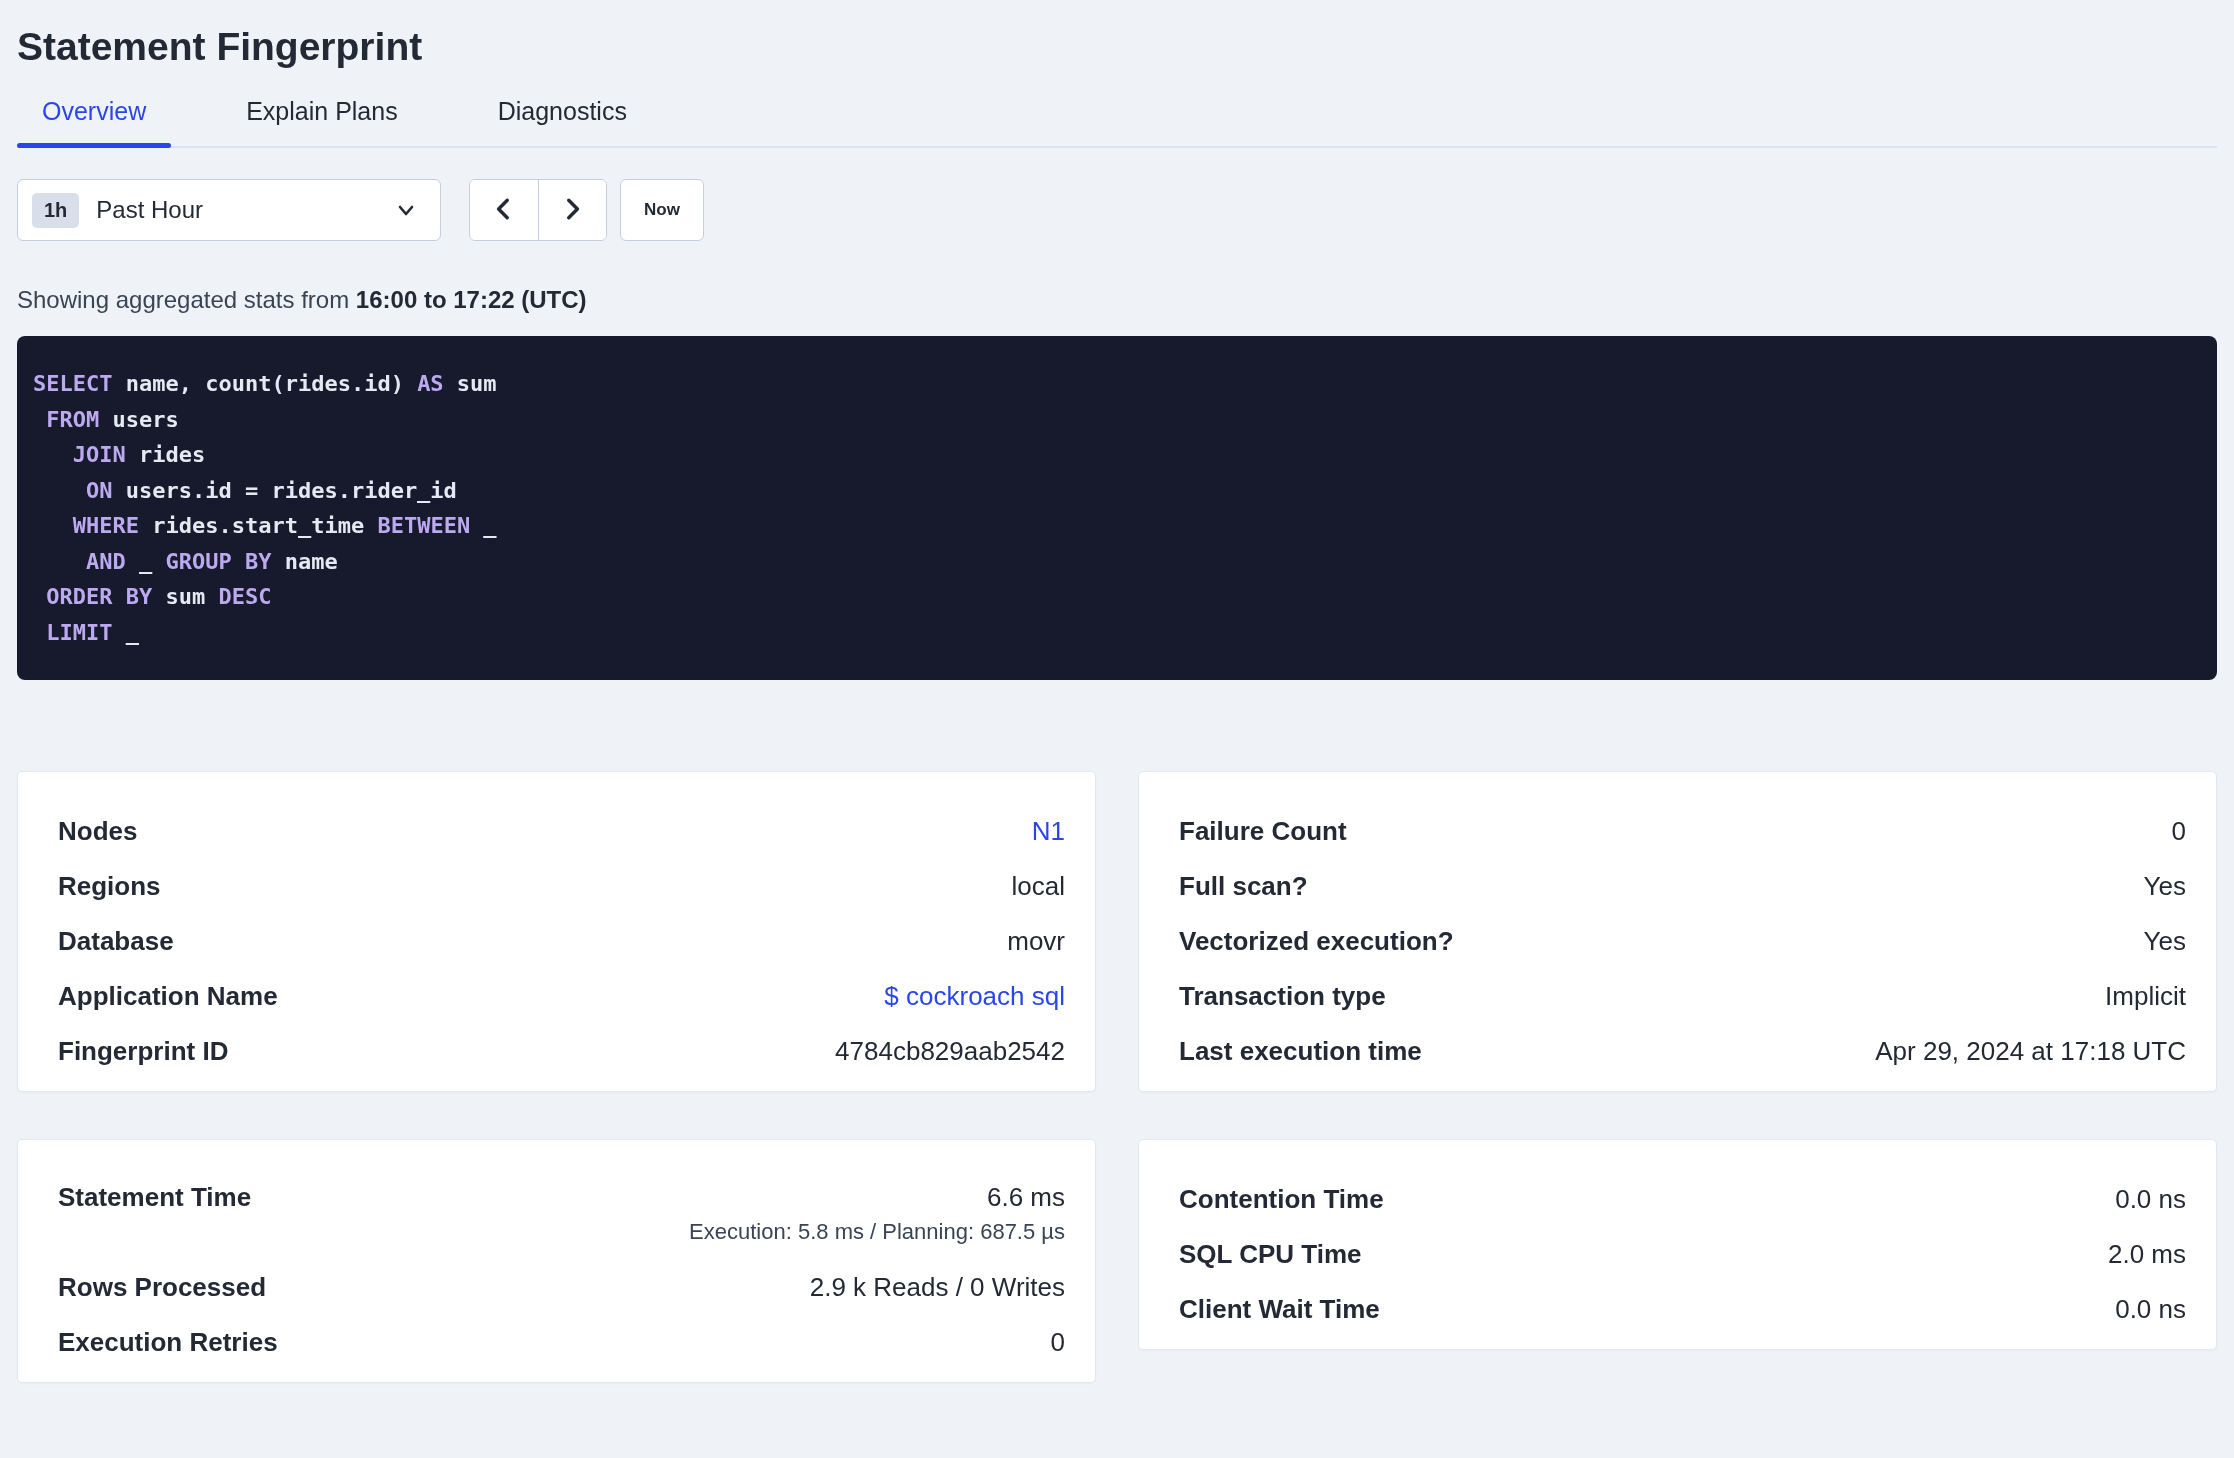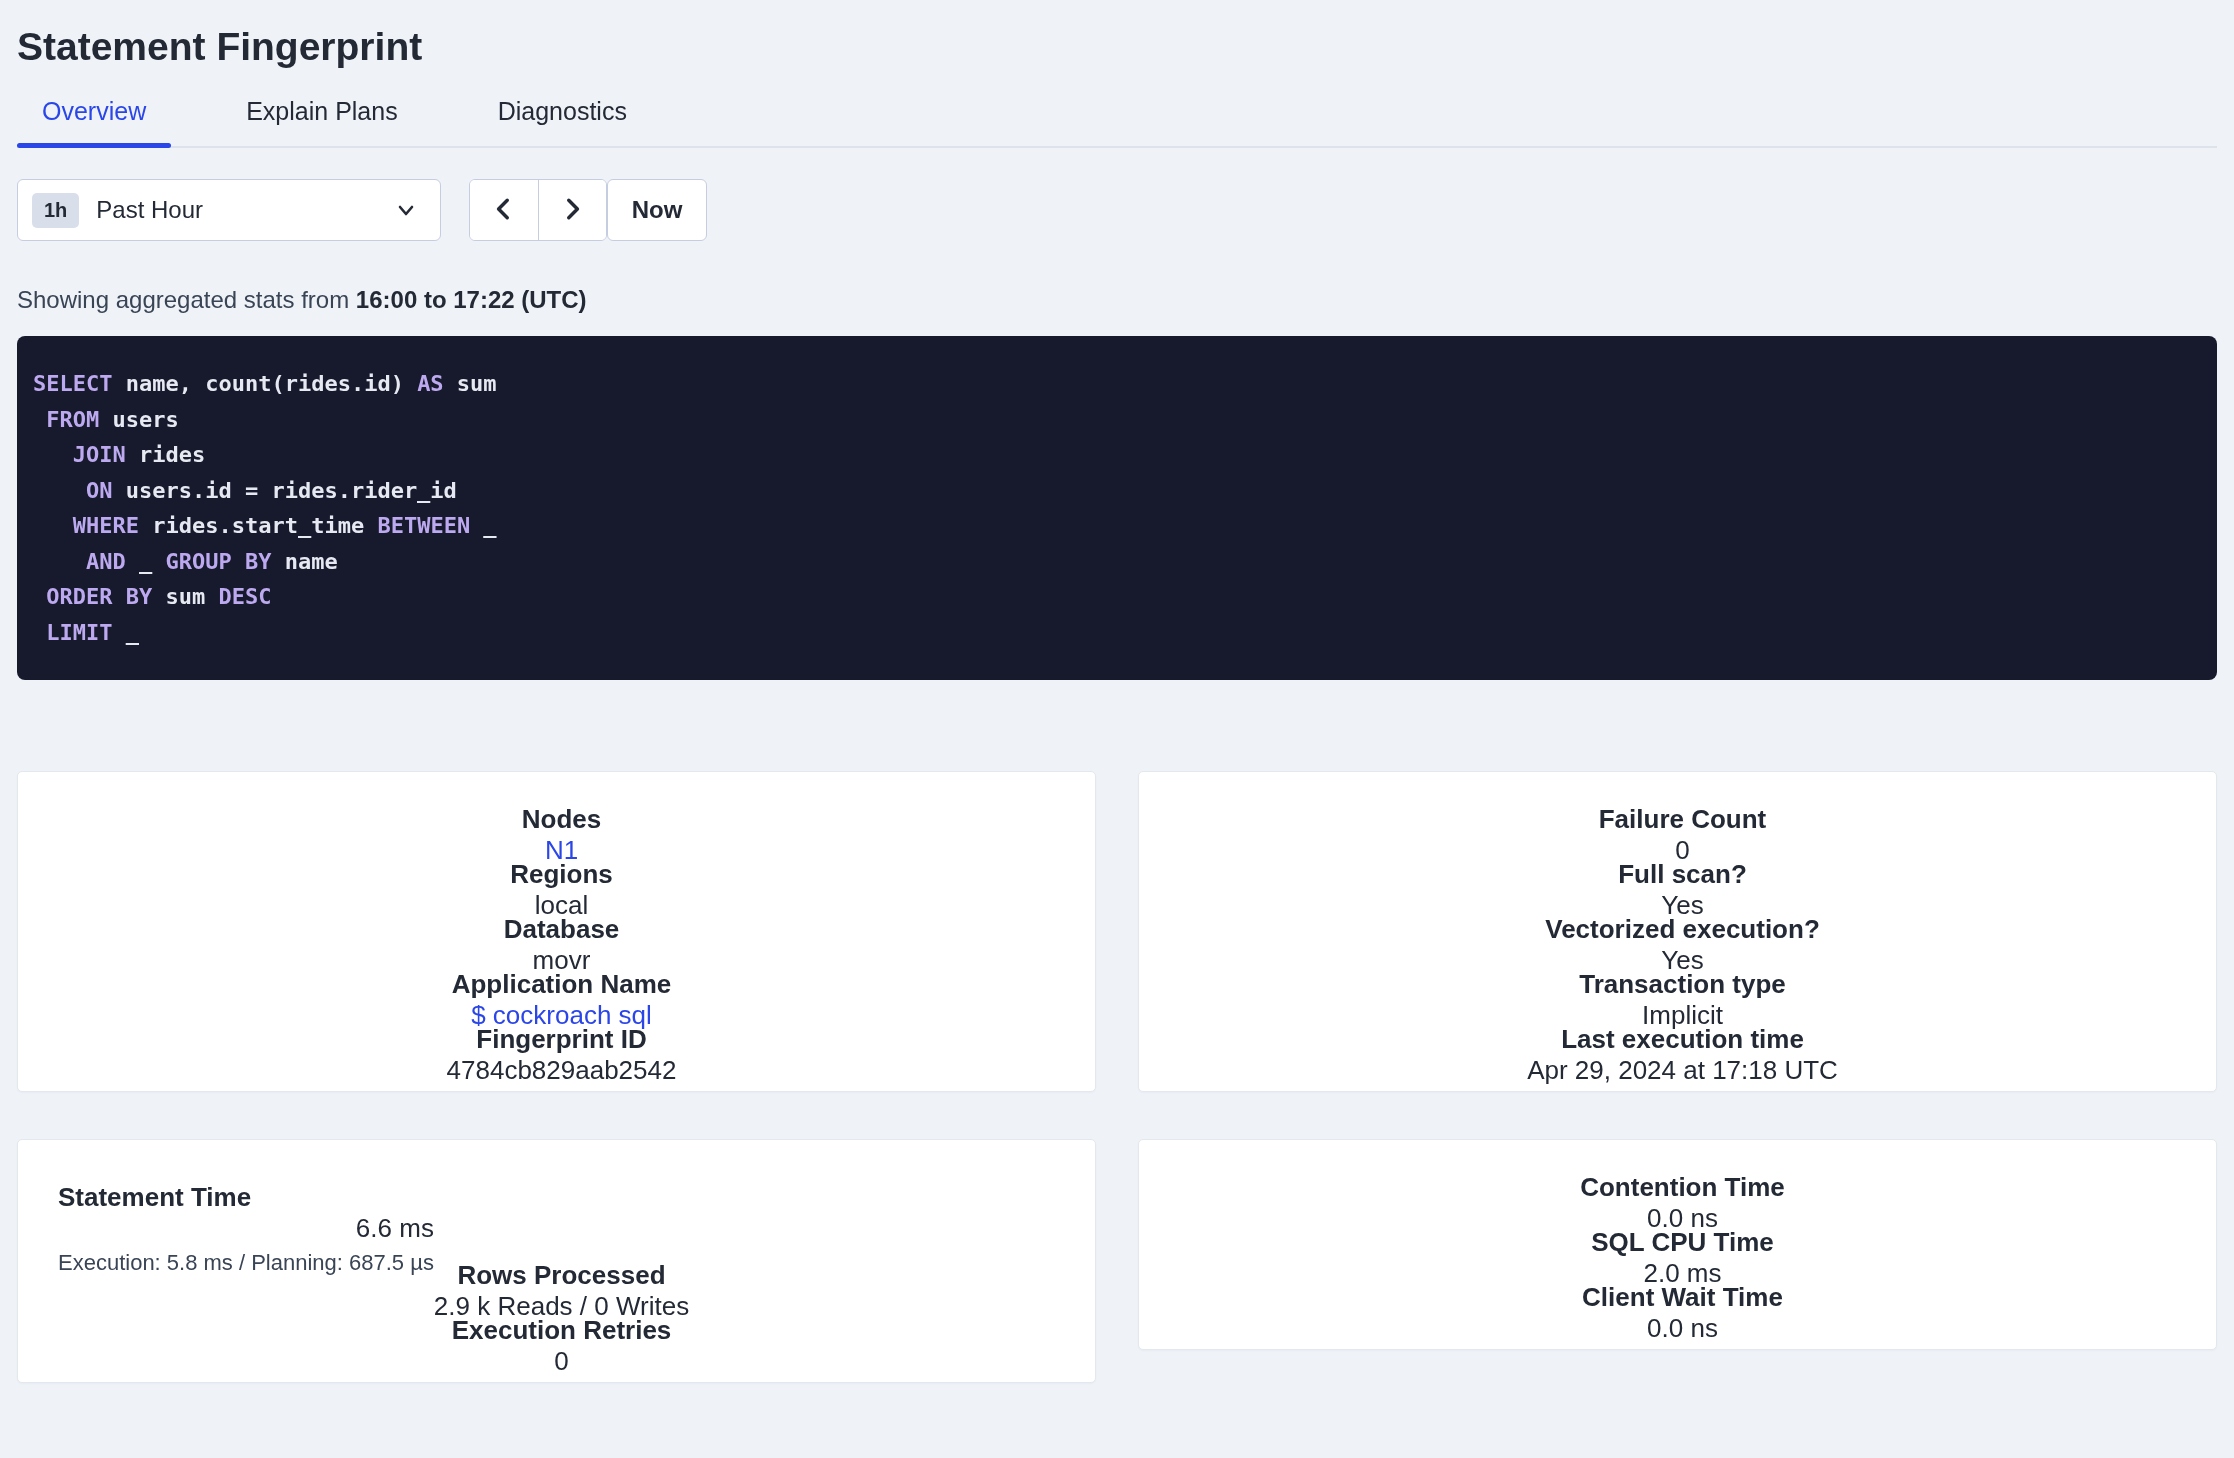--- a/index.html
+++ b/index.html
@@ -68,24 +68,24 @@
     margin-left:28px;width:138px;display:flex;
     background:#fff;border:1px solid var(--border-light);border-radius:6px;
     overflow:hidden;
   }
   .arrow-btn{
     flex:1;display:flex;align-items:center;justify-content:center;
     background:#fff;border:none;cursor:pointer;padding:0;
   }
   .arrow-btn + .arrow-btn{border-left:1px solid var(--border-light);}
   .now-btn{
-    width:100px;
+    margin-left:13px;width:84px;
     background:#fff;border:1px solid var(--border-light);border-radius:6px;
     font-family:"Liberation Sans",sans-serif;
-    font-size:24px;font-weight:700;color:var(--heading);
+    font-size:17px;font-weight:700;color:var(--heading);
     cursor:pointer;
   }
 
   
   .status-line{
     margin-top:44px;font-size:24px;line-height:29px;
     color:var(--secondary);
   }
   .status-line b{color:var(--heading);font-weight:700;}
 
@@ -110,21 +110,20 @@
   }
   .card{
     background:#fff;
     border:1px solid var(--card-border);border-radius:5px;
     padding:32px 30px 12px 40px;
     box-shadow:0 1px 2px rgba(36,42,53,0.03);
   }
   .stat-row{
     display:flex;justify-content:space-between;align-items:center;
     height:55px;
-    flex-direction:column;
   }
   .stat-row.has-sub{height:88px;align-items:flex-start;padding-top:10px;}
   .stat-label{font-size:26px;font-weight:700;color:var(--heading);white-space:nowrap;}
   .stat-value-block{text-align:right;}
   .stat-value{font-size:26px;color:var(--heading);white-space:nowrap;}
   .stat-value.link{color:var(--accent);cursor:pointer;}
   .stat-sub{font-size:22px;color:var(--secondary);margin-top:6px;white-space:nowrap;}
 </style>
 </head>
 <body>

